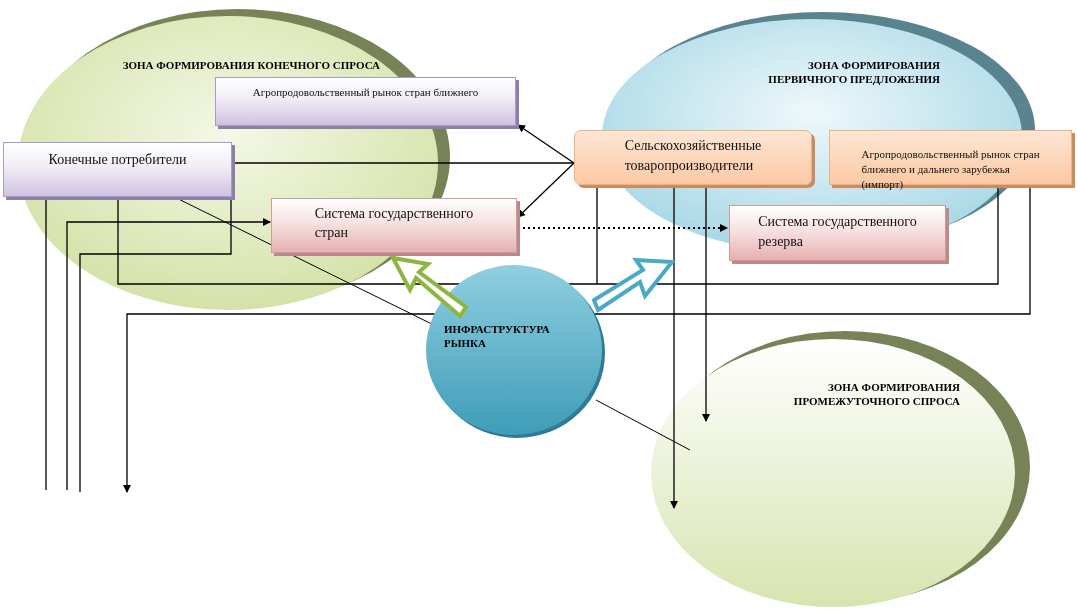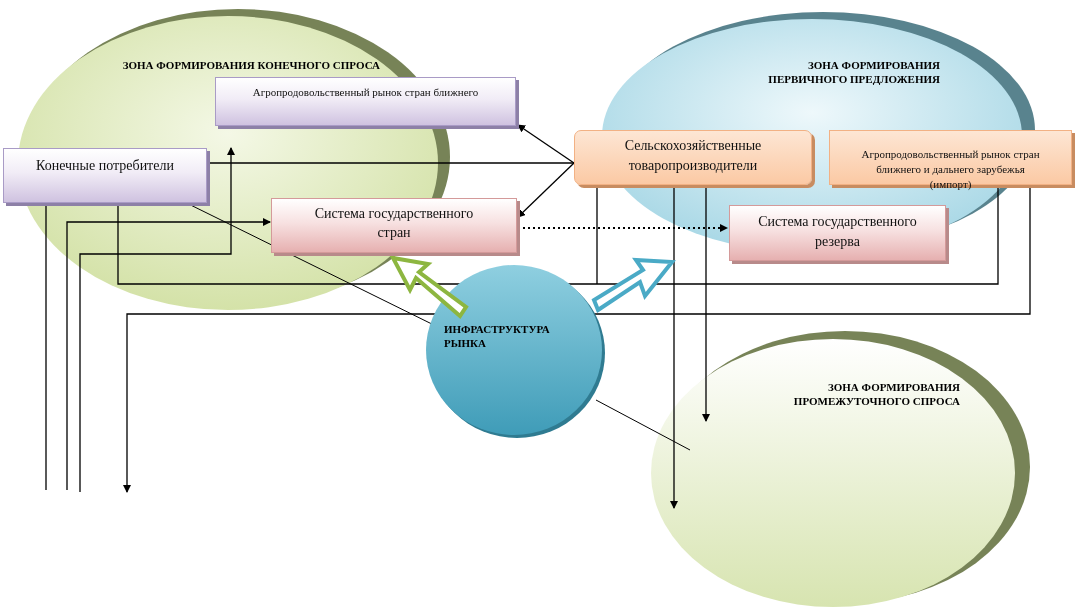--- a/index.html
+++ b/index.html
@@ -1,21 +1,21 @@
 <!DOCTYPE html>
 <html><head>
 <meta charset="utf-8">
 <style>
   html, body { margin:0; padding:0; background:#ffffff; }
   body { width:1077px; height:609px; position:relative; overflow:hidden;
          font-family:"Liberation Serif", "DejaVu Serif", serif; }
   svg#diagram { position:absolute; left:0; top:0; }
   .zone-title { position:absolute; text-align:right; font-weight:bold;
                 font-size:11px; line-height:14px; color:#000; }
-  .box { position:absolute; box-sizing:border-box; text-align:center;
+  .box { position:absolute; box-sizing:border-box; 
          color:#111; display:flex; align-items:flex-start; justify-content:center; }
   .box span { display:block; }
   .box-purple { background:linear-gradient(#ffffff 0%, #f1ecf6 45%, #cfc2e0 100%);
                 border:1px solid #a99bc6; box-shadow:3px 3px 0 #8d80a7; }
   .box-pink { background:linear-gradient(#ffffff 0%, #f7e1e1 45%, #e6b0b0 100%);
               border:1px solid #d49a9a; box-shadow:3px 3px 0 #b88a8a; }
   .box-orange { background:linear-gradient(#fde6d4 0%, #fbc9a4 100%);
                 border:1px solid #f2b184; box-shadow:3px 3px 0 #c88c60; }
   .infra-label { position:absolute; text-align:left; font-weight:bold;
                  font-size:11px; line-height:14px; color:#000; }
@@ -108,21 +108,21 @@
   <span>ЗОНА ФОРМИРОВАНИЯ</span><br>
   <span>ПРОМЕЖУТОЧНОГО СПРОСА</span>
 </div>
 
 <div class="box box-purple" style="left:215px; top:77px; width:301px; height:49px; font-size:11px; line-height:17px; padding-top:6px;">
   <div>
     <span>Агропродовольственный рынок стран ближнего</span>
   </div>
 </div>
 
-<div class="box box-purple" style="left:3px; top:148px; width:204px; height:55px; font-size:14px; line-height:18px; padding-top:8px;">
+<div class="box box-purple" style="left:3px; top:142px; width:229px; height:55px; font-size:14px; line-height:18px; padding-top:8px;">
   <span>Конечные потребители</span>
 </div>
 
 <div class="box box-orange" style="left:574px; top:130px; width:238px; height:55px; font-size:14px; line-height:20px; padding-top:5px;border-radius:7px;">
   <div>
     <span>Сельскохозяйственные</span>
     <span>товаропроизводители</span>
   </div>
 </div>
 

